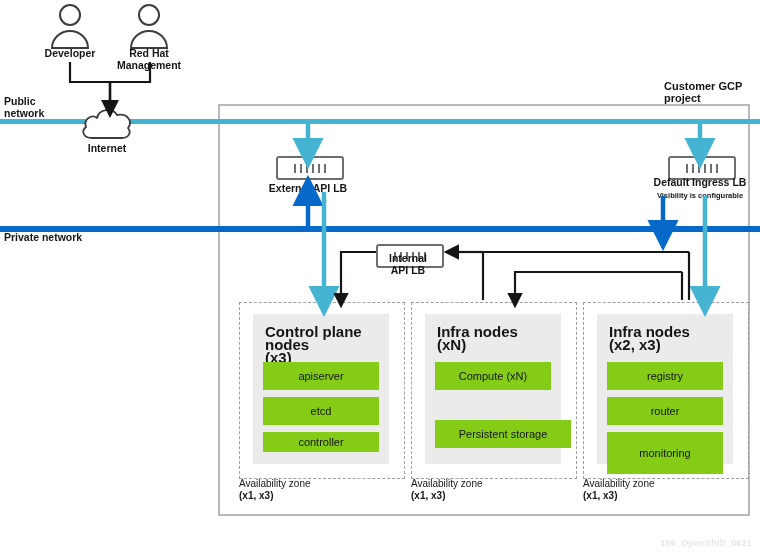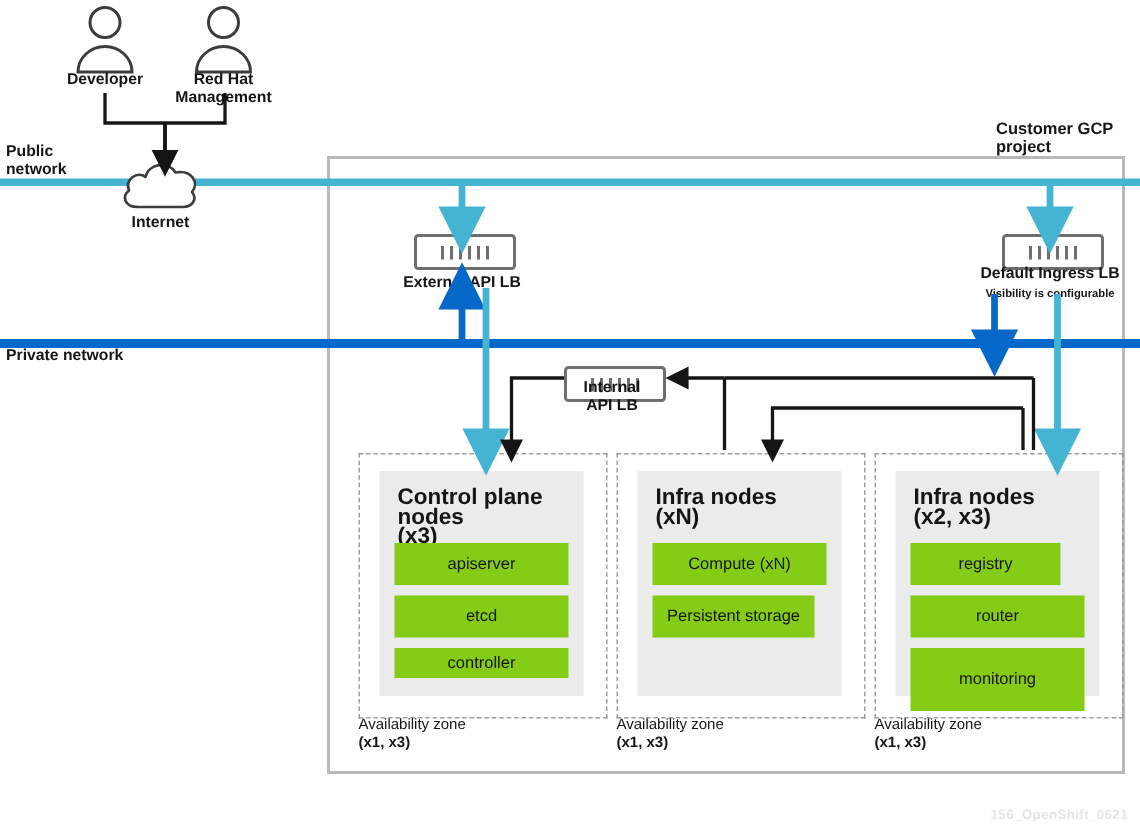--- a/index.html
+++ b/index.html
@@ -127,34 +127,34 @@
 </div>
 
 <div class="zone" style="left:411px;top:302px;width:164px;height:175px;"></div>
 <div class="nodebox" style="left:425px;top:314px;width:136px;height:150px;">
   <div class="title">
     <span>Infra nodes</span><br>
     <span>(xN)</span>
   </div>
 </div>
 <div class="item" style="left:435px;top:362px;width:116px;height:28px;">Compute (xN)</div>
-<div class="item" style="left:435px;top:397px;width:108px;height:28px;">Persistent storage</div>
+<div class="item" style="left:435px;top:420px;width:136px;height:28px;">Persistent storage</div>
 <div class="zonelabel" style="left:411px;top:478px;width:164px;">
   <div>Availability zone</div>
   <div class="b">(x1, x3)</div>
 </div>
 
 <div class="zone" style="left:583px;top:302px;width:164px;height:175px;"></div>
 <div class="nodebox" style="left:597px;top:314px;width:136px;height:150px;">
   <div class="title">
     <span>Infra nodes</span><br>
     <span>(x2, x3)</span>
   </div>
 </div>
-<div class="item" style="left:607px;top:362px;width:100px;height:28px;">registry</div>
+<div class="item" style="left:607px;top:362px;width:116px;height:28px;">registry</div>
 <div class="item" style="left:607px;top:397px;width:116px;height:28px;">router</div>
 <div class="item" style="left:607px;top:432px;width:116px;height:42px;">monitoring</div>
 <div class="zonelabel" style="left:583px;top:478px;width:164px;">
   <div>Availability zone</div>
   <div class="b">(x1, x3)</div>
 </div>
 
 <svg id="wires">
   <defs>
     <marker id="ar-dark" markerWidth="7" markerHeight="7" refX="3.2" refY="3.5" orient="auto">

